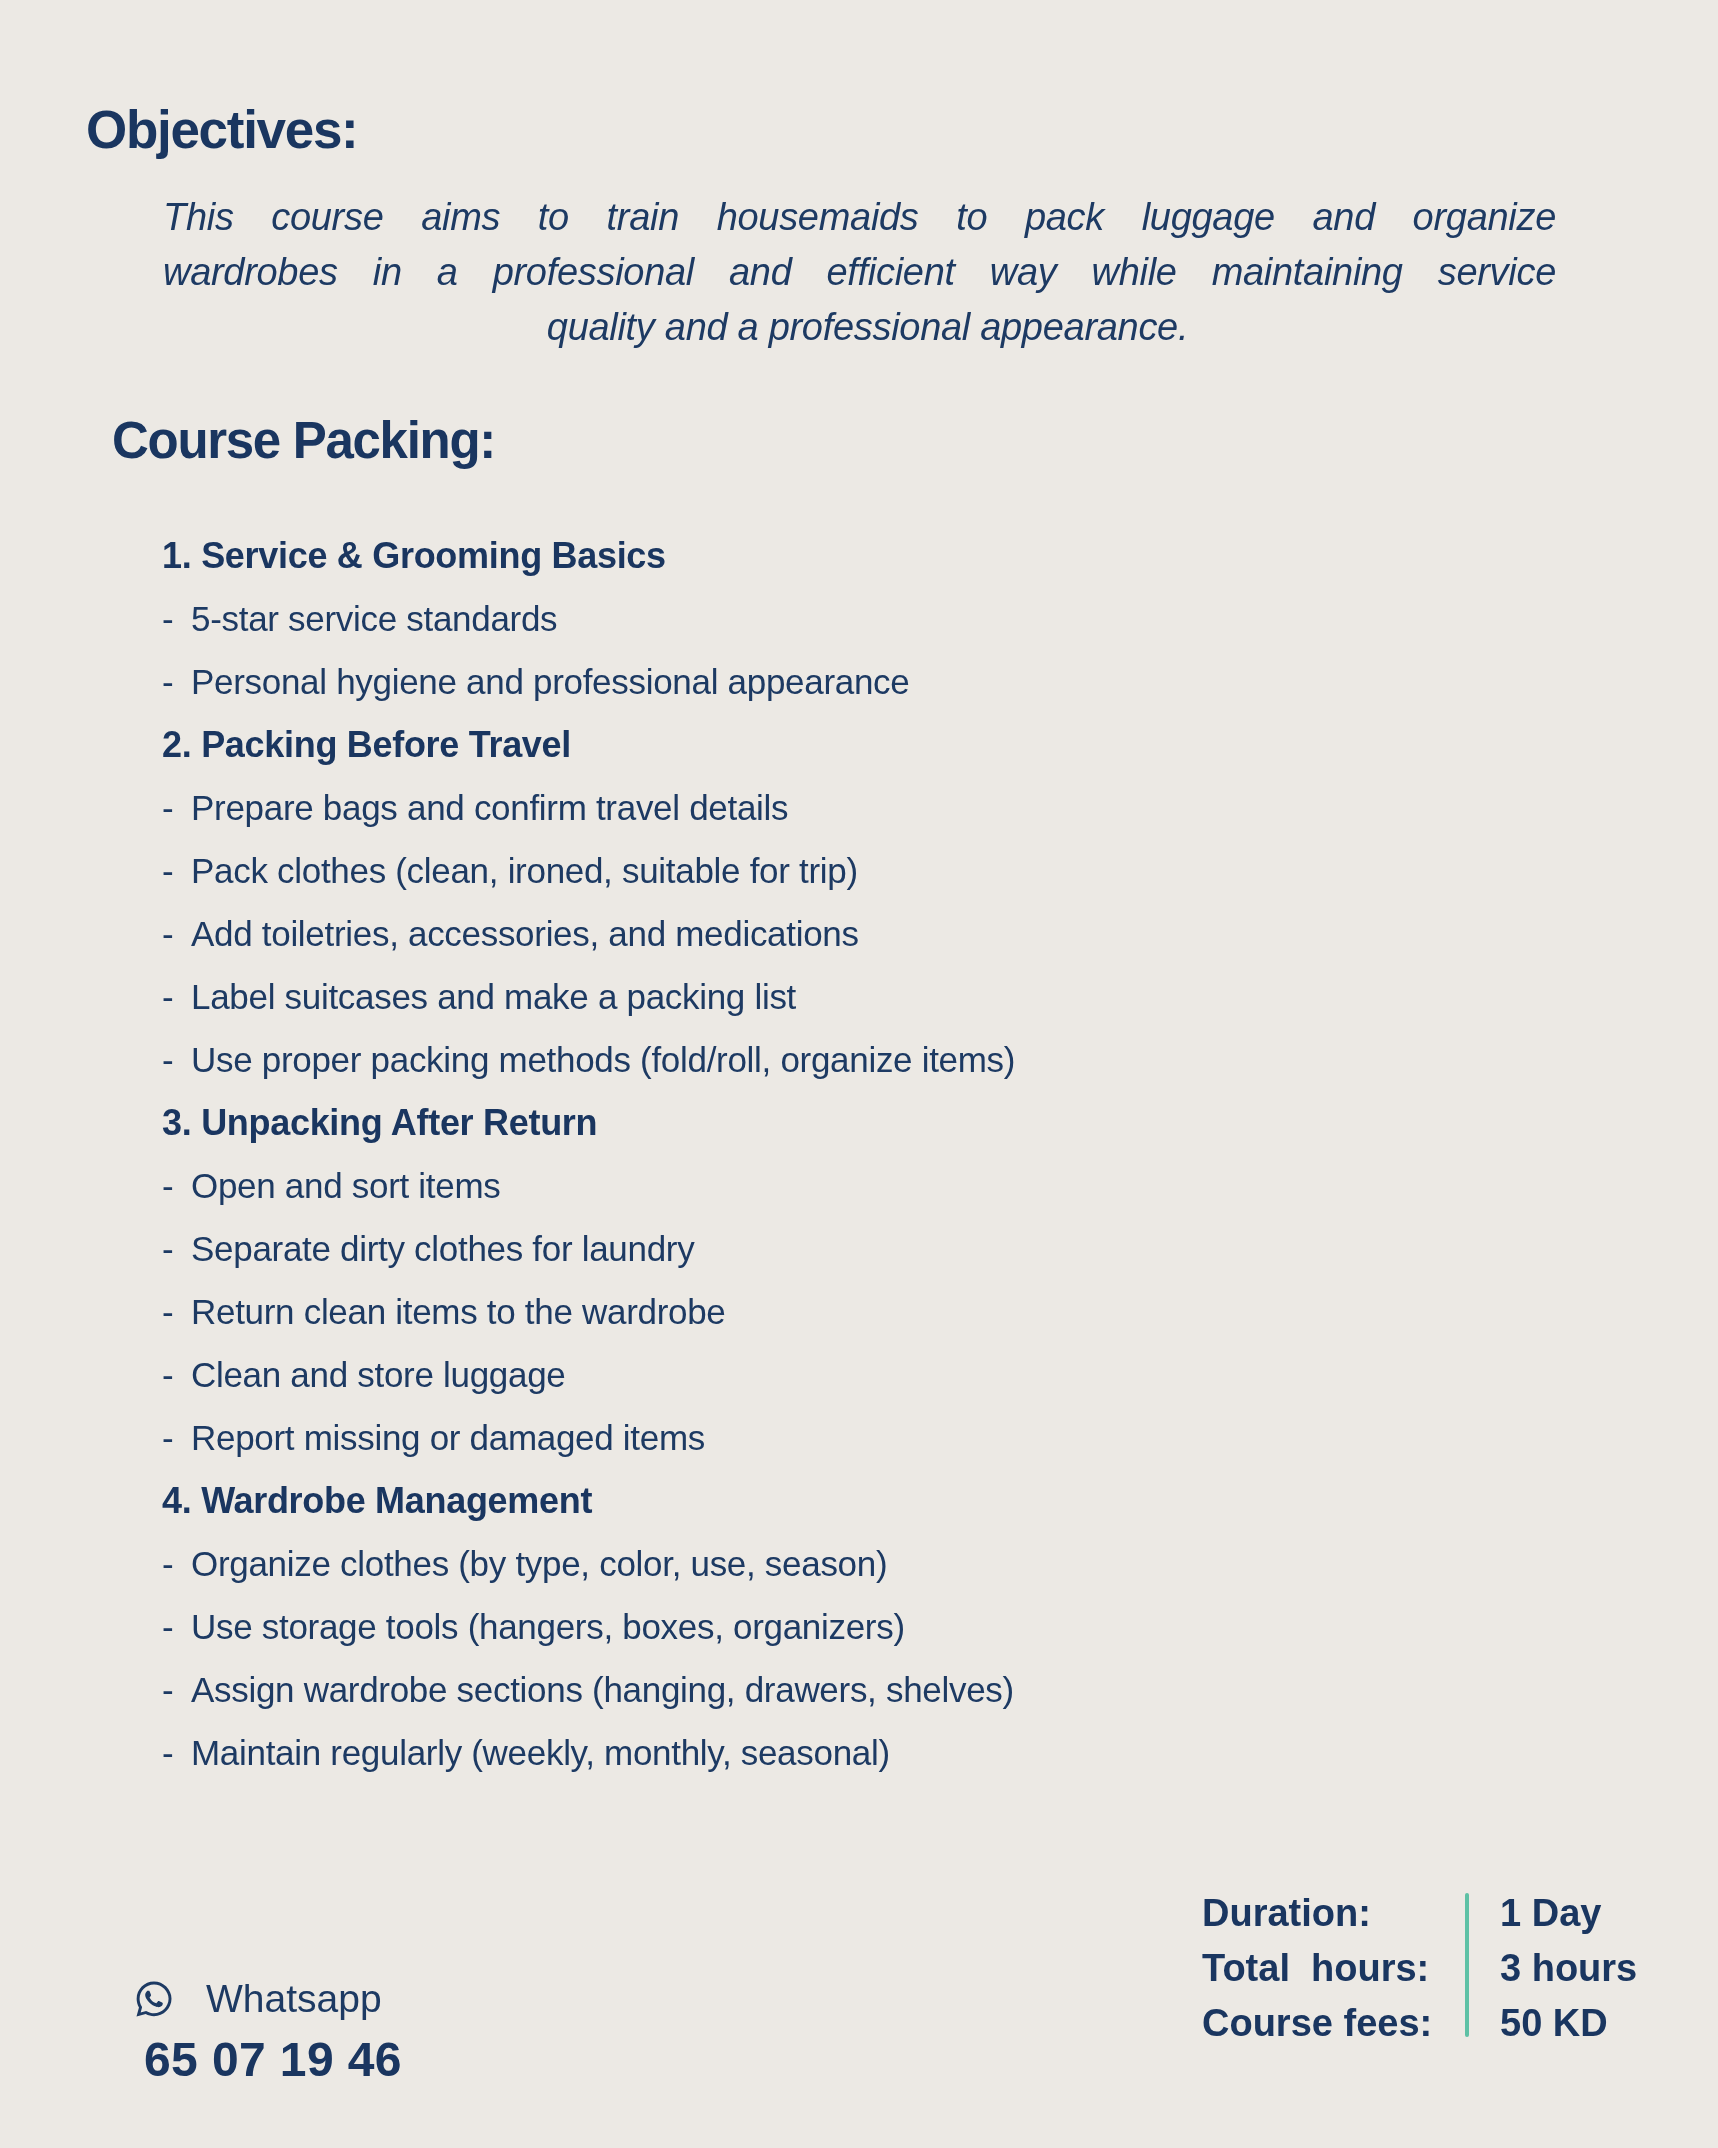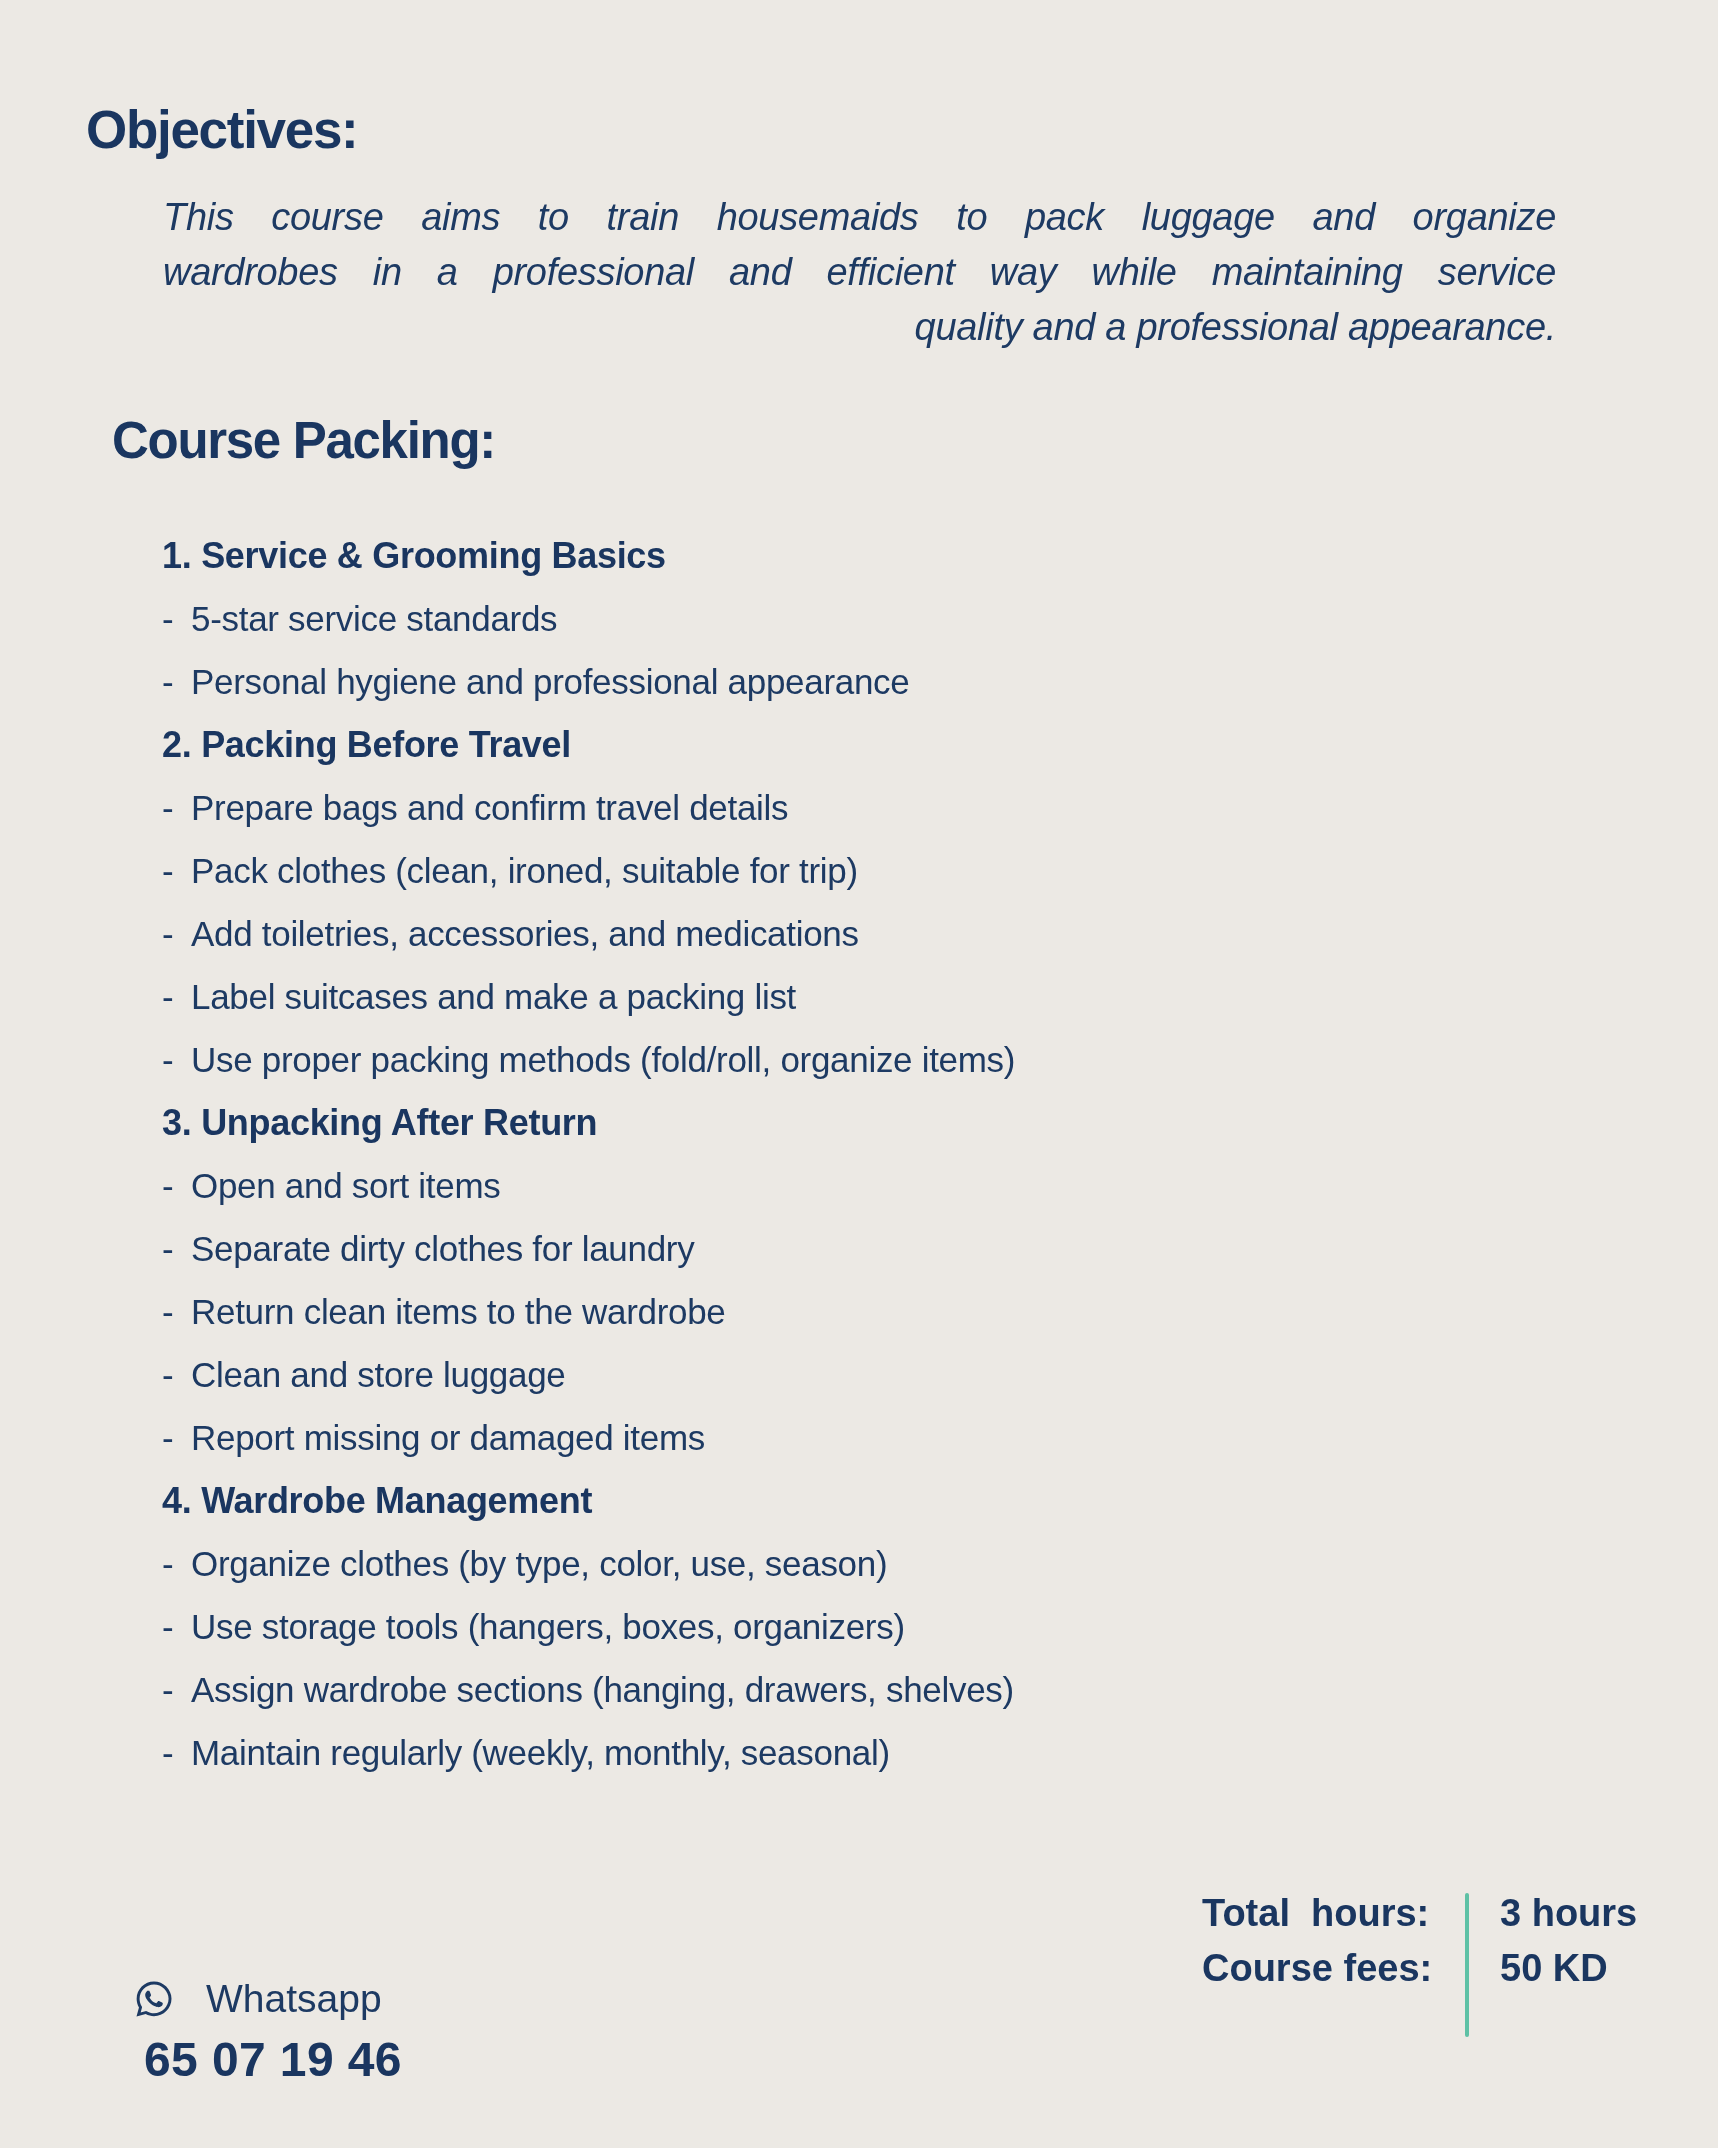--- a/index.html
+++ b/index.html
@@ -22,21 +22,21 @@
     font-size:53px;font-weight:800;letter-spacing:-1.3px;
     color:var(--heading);
   }
   .obj-body{
     position:absolute;left:163px;top:190px;width:1393px;
     font-size:38px;line-height:55px;font-weight:400;
     letter-spacing:-0.3px;
     font-style:italic;
   }
   .obj-body .jline{text-align:justify;text-align-last:justify;}
-  .obj-body .lline{text-align:right;margin-left:16px;}
+  .obj-body .lline{text-align:center;margin-left:16px;}
   .outline-title{
     position:absolute;left:112px;top:411px;
     font-size:51px;font-weight:800;letter-spacing:-1.3px;
     color:var(--heading);
   }
   .outline-list{
     position:absolute;left:162px;top:524px;width:1443px;
   }
   .outline-heading{
     font-size:36px;font-weight:700;line-height:63px;
@@ -171,20 +171,24 @@
         <path d="M380.9 97.1C339 55.1 283.2 32 223.9 32c-122.4 0-222 99.6-222 222 0 39.1 10.2 77.3 29.6 111L0 480l117.7-30.9c32.4 17.7 68.9 27 106.1 27h.1c122.3 0 224.1-99.6 224.1-222 0-59.3-25.2-115-67.1-157zm-157 341.6c-33.2 0-65.7-8.9-94-25.7l-6.7-4-69.8 18.3L72 359.2l-4.4-7c-18.5-29.4-28.2-63.3-28.2-98.2 0-101.7 82.8-184.5 184.6-184.5 49.3 0 95.6 19.2 130.4 54.1 34.8 34.9 56.2 81.2 56.1 130.5 0 101.8-84.9 184.6-186.6 184.6zm101.2-138.2c-5.5-2.8-32.8-16.2-37.9-18-5.1-1.9-8.8-2.8-12.5 2.8-3.7 5.6-14.3 18-17.6 21.8-3.2 3.7-6.5 4.2-12 1.4-32.6-16.3-54-29.1-75.5-66-5.7-9.8 5.7-9.1 16.3-30.3 1.8-3.7.9-6.9-.5-9.7-1.4-2.8-12.5-30.1-17.1-41.2-4.5-10.8-9.1-9.3-12.5-9.5-3.2-.2-6.9-.2-10.6-.2-3.7 0-9.7 1.4-14.8 6.9-5.1 5.6-19.4 19-19.4 46.3 0 27.3 19.9 53.7 22.6 57.4 2.8 3.7 39.1 59.7 94.8 83.8 35.2 15.2 49 16.5 66.6 13.9 10.7-1.6 32.8-13.4 37.4-26.4 4.6-13 4.6-24.1 3.2-26.4-1.3-2.5-5-3.9-10.5-6.6z"></path>
       </svg>
     </span>
     <span class="wa-label">Whatsapp</span>
   </div>
 
   <div class="phone">65 07 19 46</div>
 
   <div class="info-block">
     <div class="info-row">
+      <span class="info-label">Duration:</span>
+      <span class="info-value">1 Day</span>
+    </div>
+    <div class="info-row">
       <span class="info-label">Total  hours:</span>
       <span class="info-value">3 hours</span>
     </div>
     <div class="info-row">
       <span class="info-label">Course fees:</span>
       <span class="info-value">50 KD</span>
     </div>
   </div>
 
   <div class="info-divider"></div>

